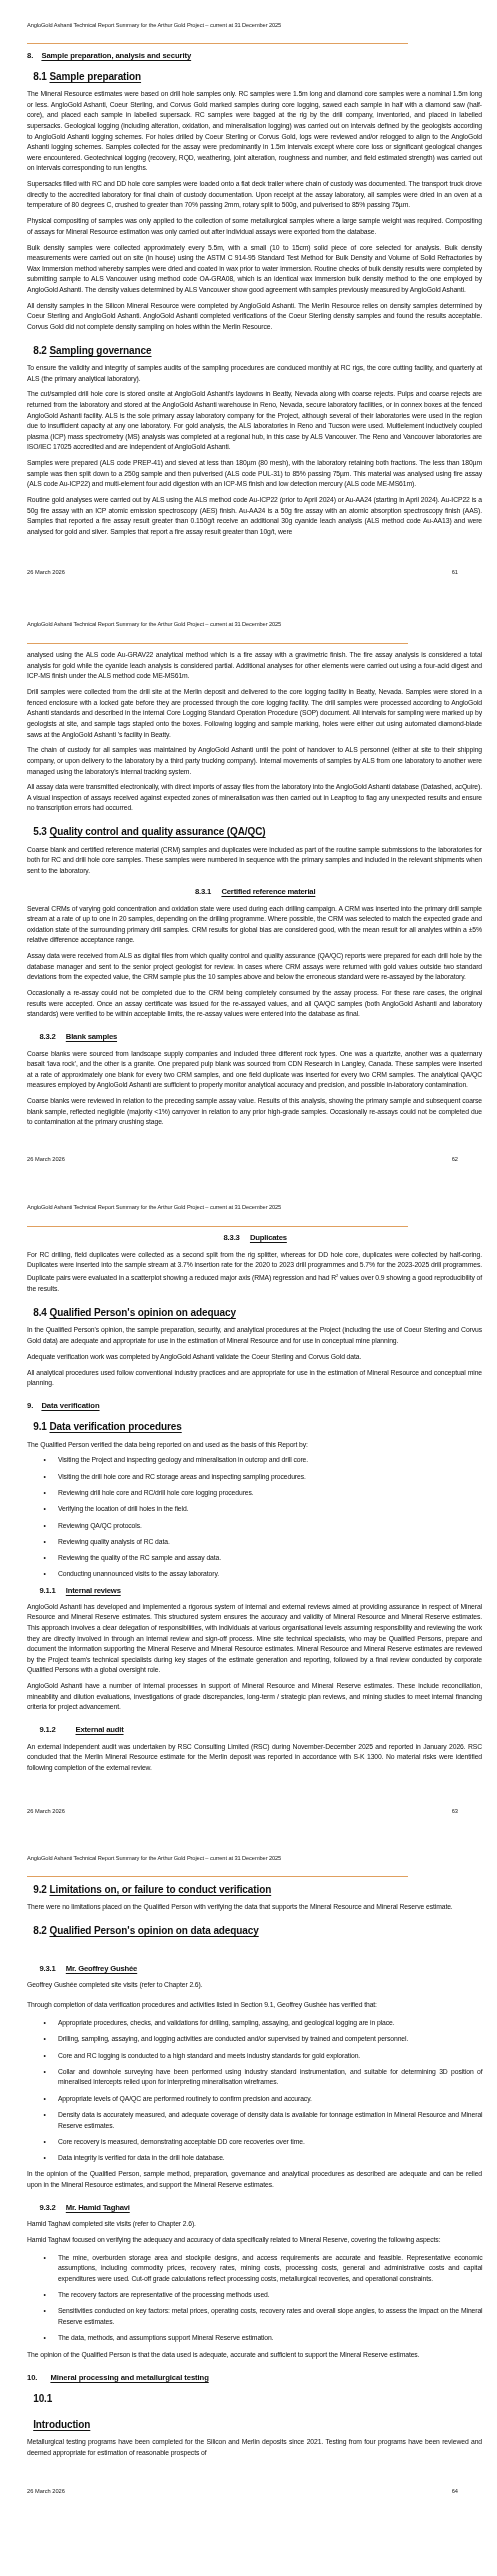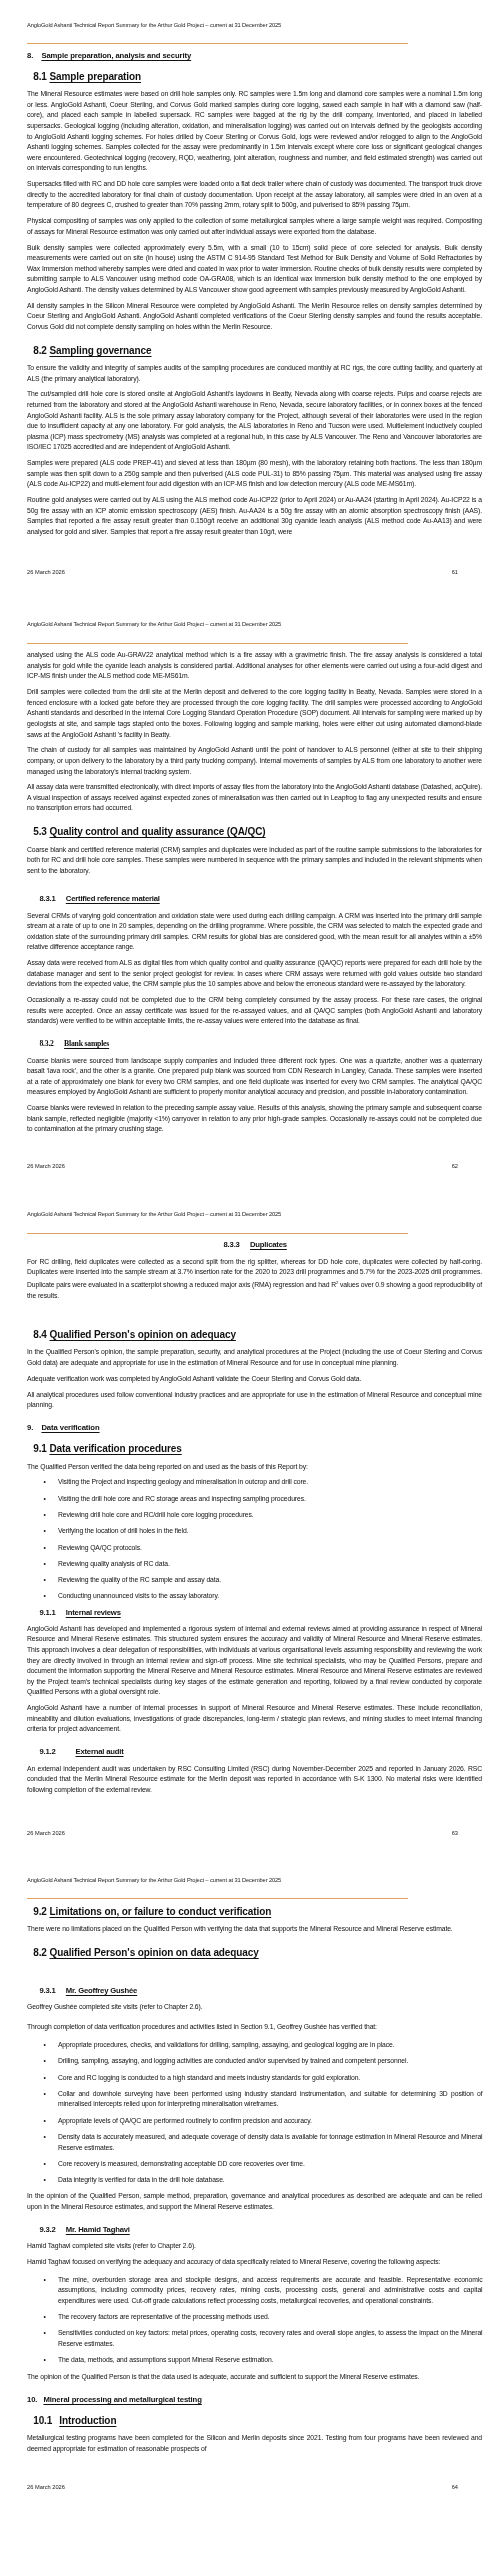--- a/index.html
+++ b/index.html
@@ -70,29 +70,29 @@
   <p>Drill samples were collected from the drill site at the Merlin deposit and delivered to the core logging facility in Beatty, Nevada. Samples were stored in a fenced enclosure with a locked gate before they are processed through the core logging facility. The drill samples were processed according to AngloGold Ashanti standards and described in the internal Core Logging Standard Operation Procedure (SOP) document. All intervals for sampling were marked up by geologists at site, and sample tags stapled onto the boxes. Following logging and sample marking, holes were either cut using automated diamond-blade saws at the AngloGold Ashanti 's facility in Beatty.</p>
   <p>The chain of custody for all samples was maintained by AngloGold Ashanti until the point of handover to ALS personnel (either at site to their shipping company, or upon delivery to the laboratory by a third party trucking company). Internal movements of samples by ALS from one laboratory to another were managed using the laboratory's internal tracking system.</p>
   <p>All assay data were transmitted electronically, with direct imports of assay files from the laboratory into the AngloGold Ashanti database (Datashed, acQuire). A visual inspection of assays received against expected zones of mineralisation was then carried out in Leapfrog to flag any unexpected results and ensure no transcription errors had occurred.</p>
 
   <h2 class="sub" style="margin-top:12.4px;">
     <span>5.3</span>
     <span class="txt">Quality control and quality assurance (QA/QC)</span>
   </h2>
   <p>Coarse blank and certified reference material (CRM) samples and duplicates were included as part of the routine sample submissions to the laboratories for both for RC and drill hole core samples. These samples were numbered in sequence with the primary samples and included in the relevant shipments when sent to the laboratory.</p>
 
-  <h3 class="subsub" style="margin-top:18px;">
+  <h3 class="subsub" style="margin-top:11px;justify-content:center;">
     <span>8.3.1</span>
     <span class="txt">Certified reference material</span>
   </h3>
   <p>Several CRMs of varying gold concentration and oxidation state were used during each drilling campaign. A CRM was inserted into the primary drill sample stream at a rate of up to one in 20 samples, depending on the drilling programme. Where possible, the CRM was selected to match the expected grade and oxidation state of the surrounding primary drill samples. CRM results for global bias are considered good, with the mean result for all analytes within a ±5% relative difference acceptance range.</p>
   <p>Assay data were received from ALS as digital files from which quality control and quality assurance (QA/QC) reports were prepared for each drill hole by the database manager and sent to the senior project geologist for review. In cases where CRM assays were returned with gold values outside two standard deviations from the expected value, the CRM sample plus the 10 samples above and below the erroneous standard were re-assayed by the laboratory.</p>
   <p>Occasionally a re-assay could not be completed due to the CRM being completely consumed by the assay process. For these rare cases, the original results were accepted. Once an assay certificate was issued for the re-assayed values, and all QA/QC samples (both AngloGold Ashanti and laboratory standards) were verified to be within acceptable limits, the re-assay values were entered into the database as final.</p>
 
-  <h3 class="subsub" style="margin-top:12.4px;font-family:Liberation Serif, serif;">
+  <h3 class="subsub" style="margin-top:12.4px;">
     <span>8.3.2</span>
     <span class="txt">Blank samples</span>
   </h3>
   <p>Coarse blanks were sourced from landscape supply companies and included three different rock types. One was a quartzite, another was a quaternary basalt ‘lava rock’, and the other is a granite. One prepared pulp blank was sourced from CDN Research in Langley, Canada. These samples were inserted at a rate of approximately one blank for every two CRM samples, and one field duplicate was inserted for every two CRM samples. The analytical QA/QC measures employed by AngloGold Ashanti are sufficient to properly monitor analytical accuracy and precision, and possible in-laboratory contamination.</p>
   <p>Coarse blanks were reviewed in relation to the preceding sample assay value. Results of this analysis, showing the primary sample and subsequent coarse blank sample, reflected negligible (majority &lt;1%) carryover in relation to any prior high-grade samples. Occasionally re-assays could not be completed due to contamination at the primary crushing stage.</p>
 
   <div class="gap-footer" style="height:23px;"></div>
   <div class="page-footer">
     <span>26 March 2026</span>
     <span>62</span>
@@ -103,21 +103,21 @@
 <div class="page">
   <div class="page-header" style="padding-top:6.2px;">AngloGold Ashanti Technical Report Summary for the Arthur Gold Project – current at 31 December 2025</div>
   <div class="header-rule" style="background: rgb(224, 160, 96);"></div>
 
   <h3 class="subsub" style="margin-top:2.1px;justify-content:center;">
     <span>8.3.3</span>
     <span class="txt">Duplicates</span>
   </h3>
   <p><span>For RC drilling, field duplicates were collected as a second split from the rig splitter, whereas for DD hole core, duplicates were collected by half-coring. Duplicates were inserted into the sample stream at 3.7% insertion rate for the 2020 to 2023 drill programmes and 5.7% for the 2023-2025 drill programmes. Duplicate pairs were evaluated in a scatterplot showing a reduced major axis (RMA) regression and had R</span><sup>2</sup><span> values over 0.9 showing a good reproducibility of the results.</span></p>
 
-  <h2 class="sub" style="margin-top:28px;">
+  <h2 class="sub" style="margin-top:13px;">
     <span>8.4</span>
     <span class="txt">Qualified Person's opinion on adequacy</span>
   </h2>
   <p>In the Qualified Person's opinion, the sample preparation, security, and analytical procedures at the Project (including the use of Coeur Sterling and Corvus Gold data) are adequate and appropriate for use in the estimation of Mineral Resource and for use in conceptual mine planning.</p>
   <p>Adequate verification work was completed by AngloGold Ashanti validate the Coeur Sterling and Corvus Gold data.</p>
   <p>All analytical procedures used follow conventional industry practices and are appropriate for use in the estimation of Mineral Resource and conceptual mine planning.</p>
 
   <h1 class="sec" style="margin-top:12.4px;">
     <span>9.</span>
     <span class="txt">Data verification</span>
@@ -200,26 +200,26 @@
   <p>Hamid Taghavi completed site visits (refer to Chapter 2.6).</p>
   <p style="margin-bottom:7.2px;">Hamid Taghavi focused on verifying the adequacy and accuracy of data specifically related to Mineral Reserve, covering the following aspects:</p>
   <ul class="bullets">
     <li>The mine, overburden storage area and stockpile designs, and access requirements are accurate and feasible.  Representative economic assumptions, including commodity prices, recovery rates, mining costs, processing costs, general and administrative costs and capital expenditures were used. Cut-off grade calculations reflect processing costs, metallurgical recoveries, and operational constraints.</li>
     <li>The recovery factors are representative of the processing methods used.</li>
     <li>Sensitivities conducted on key factors: metal prices, operating costs, recovery rates and overall slope angles, to assess the impact on the Mineral Reserve estimates.</li>
     <li>The data, methods, and assumptions support Mineral Reserve estimation.</li>
   </ul>
   <p>The opinion of the Qualified Person is that the data used is adequate, accurate and sufficient to support the Mineral Reserve estimates.</p>
 
-  <h1 class="sec" style="margin-top:12.4px; gap:6px;">
+  <h1 class="sec" style="margin-top:12.4px; gap:13px;">
     <span>10.</span>
     <span class="txt">Mineral processing and metallurgical testing</span>
   </h1>
 
-  <h2 class="sub" style="display:flex; gap:7px;">
+  <h2 class="sub" style="display:flex; gap:15px;flex-direction:column;">
     <span>10.1</span>
     <span class="txt">Introduction</span>
   </h2>
   <p>Metallurgical testing programs have been completed for the Silicon and Merlin deposits since 2021. Testing from four programs have been reviewed and deemed appropriate for estimation of reasonable prospects of</p>
 
   <div class="gap-footer" style="height:25px;"></div>
   <div class="page-footer">
     <span>26 March 2026</span>
     <span>64</span>
   </div>

